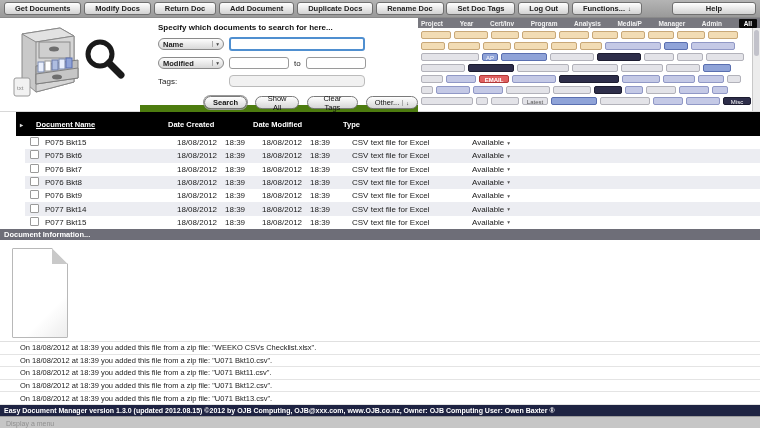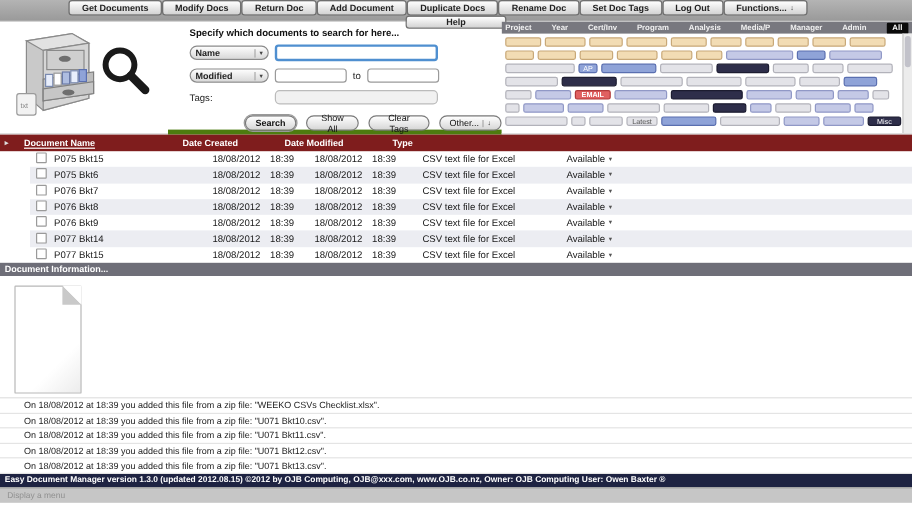--- a/index.html
+++ b/index.html
@@ -1,32 +1,32 @@
 <!DOCTYPE html>
 <html><head>
 <meta charset="utf-8">
 <style>
   html,body{margin:0;padding:0;background:#888;}
   .app{position:relative;width:760px;height:428px;background:#fff;overflow:hidden;
        font-family:"Liberation Sans",sans-serif;-webkit-font-smoothing:antialiased;}
 
   
   .toolbar{height:18px;background:linear-gradient(#b4b4b4,#9a9a9a);display:flex;align-items:center;
-           padding:0 4px;gap:0;border-bottom:1px solid #8a8a8a;box-sizing:border-box;flex-direction:column;}
+           padding:0 4px;gap:0;border-bottom:1px solid #8a8a8a;box-sizing:border-box;}
   #toolbar-buttons{display:flex;flex:1;justify-content:space-between;align-items:center;padding-right:30px;}
   .tb{height:13px;padding:0 10px;font:bold 7.5px "Liberation Sans",sans-serif;color:#222;
       background:linear-gradient(#ffffff,#d2d2d2);border:1px solid #6f6f6f;border-radius:3px;
       display:inline-flex;align-items:center;gap:3px;white-space:nowrap;cursor:default;}
   .tb .arr{font-size:6px;color:#333;}
   .tb.help{width:84px;justify-content:center;}
 
   
   .top{display:flex;height:94px;background:#fff;}
   .logo-pane{width:140px;position:relative;border-bottom:1px solid #d8d8d8;}
-  .search-pane{width:278px;position:relative;padding:5px 0 0 18px;box-sizing:border-box;border-bottom:4px solid #4d7c0f;}
+  .search-pane{width:278px;position:relative;padding:5px 0 0 18px;box-sizing:border-box;border-bottom:7px solid #4d7c0f;}
   .tag-pane{flex:1;position:relative;border-bottom:1px solid #d8d8d8;overflow:hidden;}
 
   
   .search-title{font:bold 8px "Liberation Sans",sans-serif;color:#111;margin-bottom:5px;}
   .srow{display:flex;align-items:center;margin-bottom:6px;gap:5px;}
   .popup{width:66px;height:12px;border:1px solid #8a8a8a;border-radius:7px;
          background:linear-gradient(#fdfdfd,#d8d8d8);display:flex;align-items:center;
          font:7.5px "Liberation Sans",sans-serif;color:#222;padding:0 4px;box-sizing:border-box;}
   .popup .plabel{flex:1;font-weight:bold;}
   .popup .parr{font-size:5.5px;color:#444;border-left:1px solid #aaa;padding-left:3px;}
@@ -60,21 +60,21 @@
   .c-lav {background:#c4c9e6;border:1px solid #9098c6;color:#3c4470;}
   .c-blue{background:#8fa3d8;border:1px solid #5a6fb0;color:#fff;}
   .c-gray{background:#e3e3e8;border:1px solid #b2b2ba;color:#555;}
   .c-dark{background:#2e2e4a;border:1px solid #1c1c30;color:#fff;}
   .c-red {background:#e06060;border:1px solid #b03838;color:#fff;font-weight:bold;}
   .tag-scrollbar{position:absolute;right:0;top:10px;bottom:0;width:7px;background:#ececec;border-left:1px solid #c8c8c8;}
   .tag-scrollbar .thumb{position:absolute;left:1px;right:1px;top:2px;height:26px;background:#c2c2ca;border-radius:3px;}
 
   
   .tgrid{display:grid;grid-template-columns:20px 132px 85px 90px 120px 1fr;align-items:center;}
-  .grid-header{height:14px;background:#7f1d1d;color:#fff;font:bold 7.5px "Liberation Sans",sans-serif;}
+  .grid-header{height:24px;background:#000000;color:#fff;font:bold 7.5px "Liberation Sans",sans-serif;margin-left:16px;}
   .grid-header .col u{text-decoration:underline;}
   .grid-header .sorticon{font-size:6px;padding-left:4px;color:#ddd;}
   #table-rows{height:93px;display:flex;flex-direction:column;}
   .trow{flex:1;font:8px "Liberation Sans",sans-serif;color:#1a1a1a;margin-left:25px;}
   .trow:nth-child(even){background:#ecedf2;}
   .cbx{width:7px;height:7px;border:1px solid #9a9a9a;background:#fff;margin-left:5px;display:inline-block;border-radius:1px;}
   .dt .time{margin-left:8px;}
   .statuscell{display:flex;align-items:center;gap:3px;}
   .statuscell .arr{font-size:5.5px;color:#555;}
 

